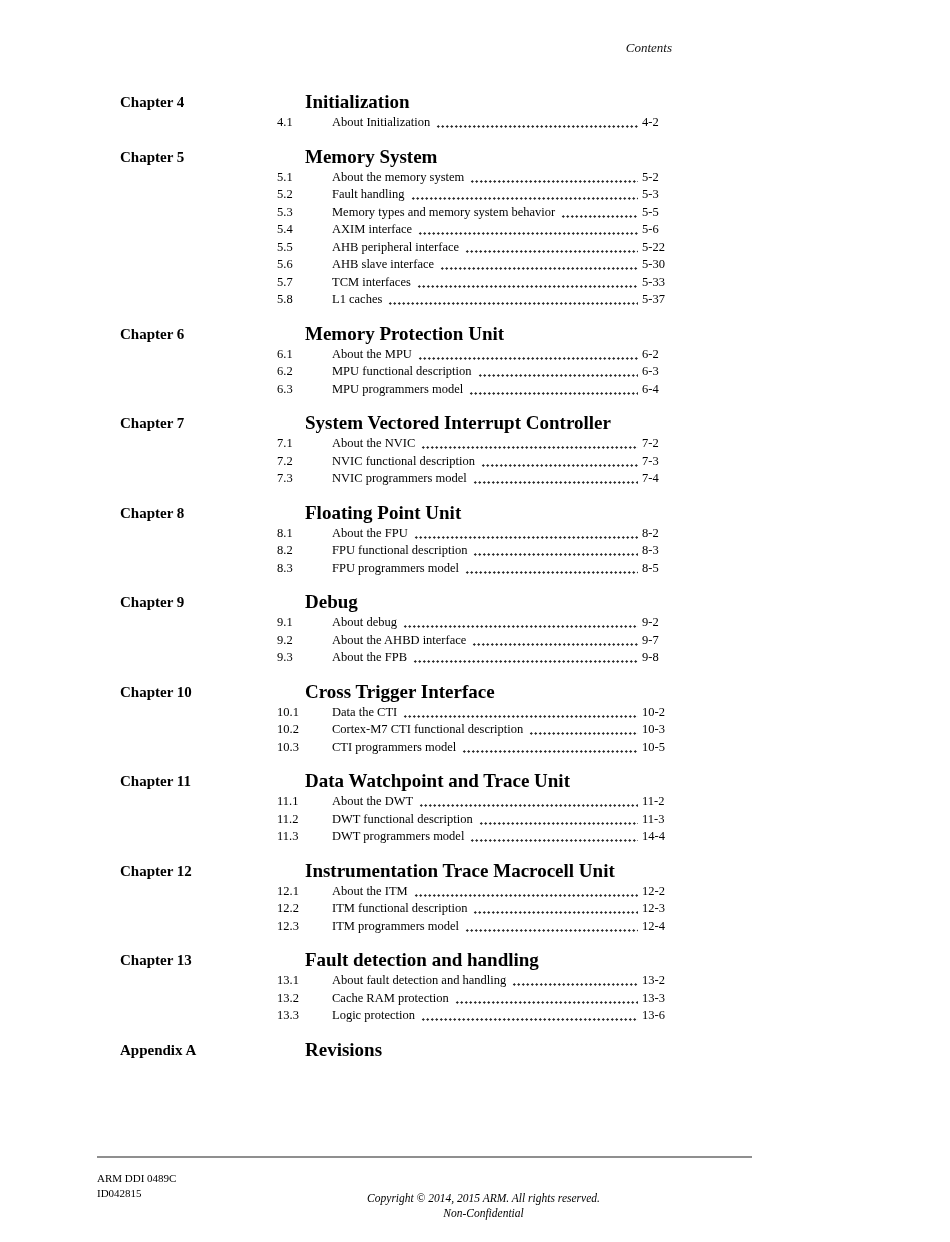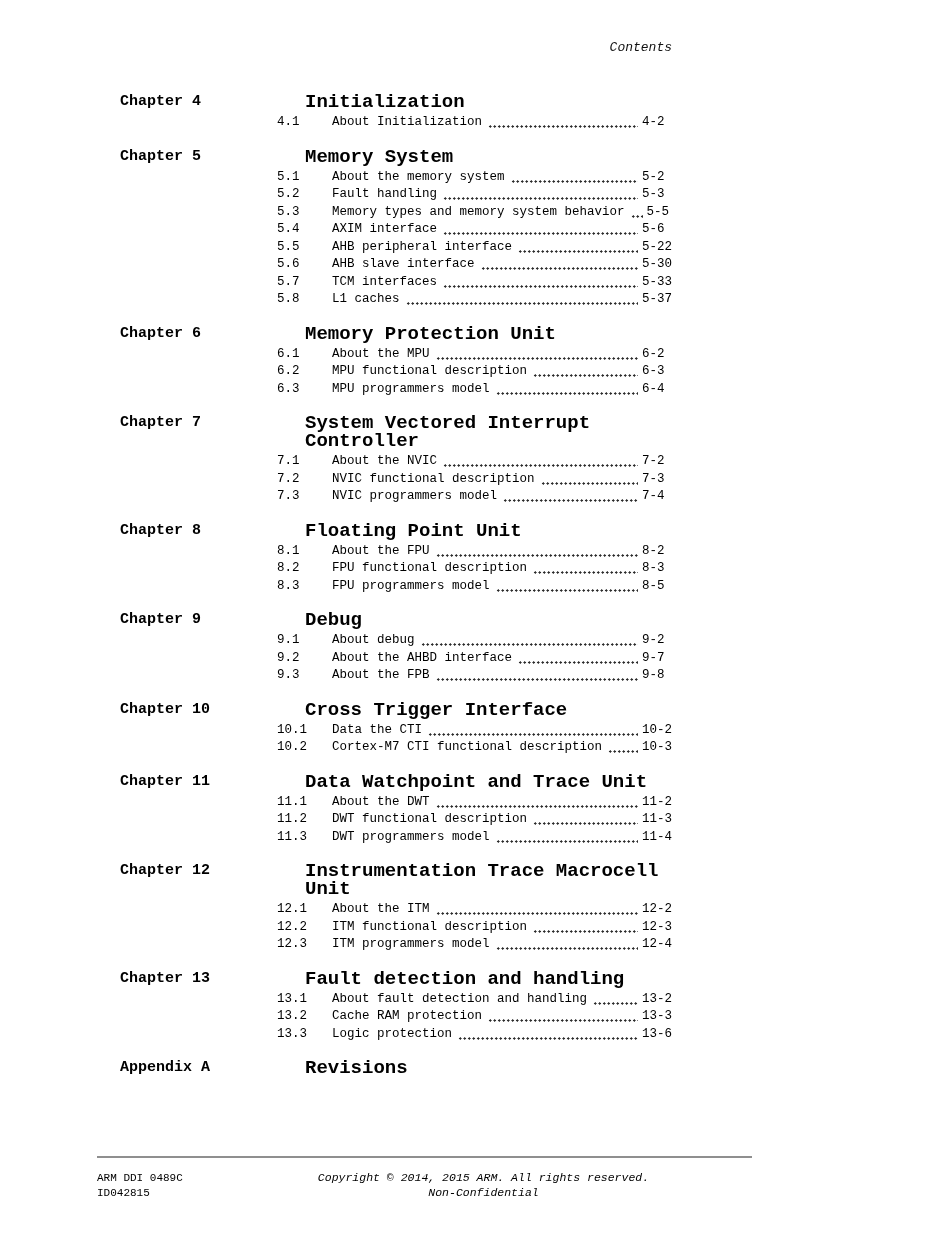--- a/index.html
+++ b/index.html
@@ -5,21 +5,21 @@
   html, body {
     margin: 0;
     padding: 0;
     background: #ffffff;
   }
   .page {
     position: relative;
     width: 752px;
     height: 1242px;
     background: #ffffff;
-    font-family: Liberation Mono, monospace;
+    font-family: Liberation Serif, serif;
     color: #000000;
     overflow: hidden;
   }
 
   
   .running-header {
     position: absolute;
     top: 40px;
     left: 120px;
     right: 80px;
@@ -107,20 +107,21 @@
     line-height: 14.5px;
   }
   .footer-left {
     flex: 0 0 170px;
   }
   .footer-center {
     flex: 1 1 auto;
     text-align: center;
     font-style: italic;
     font-size: 11.5px;
+    margin-top: 20px;
   }
   .footer-right {
     flex: 0 0 170px;
     text-align: right;
   }
 </style>
 </head>
 <body>
 
 <div class="page">
@@ -335,20 +336,26 @@
     <span class="sec-page">10-2</span>
   </div>
 
   <div class="toc-row">
     <span class="sec-num">10.2</span>
     <span class="sec-title">Cortex-M7 CTI functional description</span>
     <span class="dots"></span>
     <span class="sec-page">10-3</span>
   </div>
 
+  <div class="toc-row">
+    <span class="sec-num">10.3</span>
+    <span class="sec-title">CTI programmers model</span>
+    <span class="dots"></span>
+    <span class="sec-page">10-5</span>
+  </div>
 </div>
     </div>
   </div>
 
   <div class="chapter-block">
     <div class="chapter-label">Chapter 11</div>
     <div class="chapter-body">
       <div class="chapter-title">Data Watchpoint and Trace Unit</div>
       <div>
   <div class="toc-row">
@@ -362,21 +369,21 @@
     <span class="sec-num">11.2</span>
     <span class="sec-title">DWT functional description</span>
     <span class="dots"></span>
     <span class="sec-page">11-3</span>
   </div>
 
   <div class="toc-row">
     <span class="sec-num">11.3</span>
     <span class="sec-title">DWT programmers model</span>
     <span class="dots"></span>
-    <span class="sec-page">11-4</span>
+    <span class="sec-page">14-4</span>
   </div>
 </div>
     </div>
   </div>
 
   <div class="chapter-block">
     <div class="chapter-label">Chapter 12</div>
     <div class="chapter-body">
       <div class="chapter-title">Instrumentation Trace Macrocell Unit</div>
       <div>

